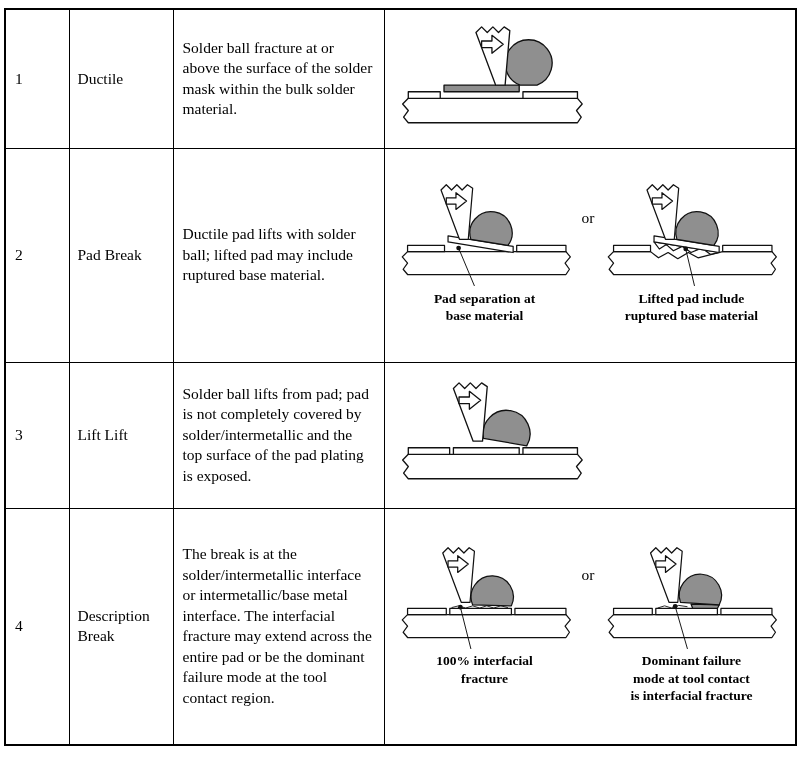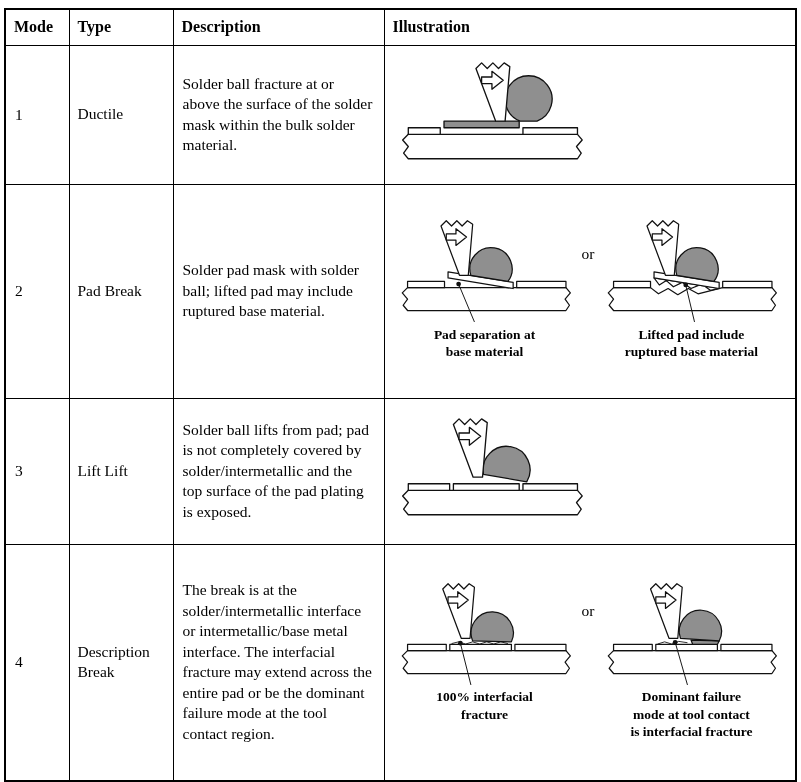--- a/index.html
+++ b/index.html
@@ -30,26 +30,20 @@
 
 <div class="page">
   <table class="modes">
     <colgroup>
       <col style="width:64px">
         <col style="width:104px">
         <col style="width:211px">
         <col>
     </colgroup>
     <tbody>
-        <tr class="hdr">
-      <th>Mode</th>
-      <th>Type</th>
-      <th>Description</th>
-      <th>Illustration</th>
-    </tr>
 
     <tr class="r1">
       <td class="mode">1</td>
       <td class="type">Ductile</td>
       <td class="desc">Solder ball fracture at or above the surface of the solder mask within the bulk solder material.</td>
       <td class="illu">
         <div class="figrow">
           <div class="fig single">
                 <svg viewBox="0 0 200 112" xmlns="http://www.w3.org/2000/svg">
                   <g>
@@ -65,21 +59,21 @@
 </g>
                 </svg>
               </div>
         </div>
       </td>
     </tr>
 
     <tr class="r2">
       <td class="mode">2</td>
       <td class="type">Pad Break</td>
-      <td class="desc">Solder pad mask with solder ball; lifted pad may include ruptured base material.</td>
+      <td class="desc">Ductile pad lifts with solder ball; lifted pad may include ruptured base material.</td>
       <td class="illu">
         <div class="figrow">
           <div class="figcol">
             <div class="fig dual">
                   <svg viewBox="0 0 200 120" xmlns="http://www.w3.org/2000/svg">
                     <g>
   <path d="M12 78 H192 L197 84 L191 91 L196 98 L192 104 H12 L7 98 L12 91 L6 84 Z" fill="#fff" stroke="#111111" stroke-width="1.4" stroke-linejoin="round"></path>
   <rect x="12" y="71" width="42" height="7" fill="#fff" stroke="#111111" stroke-width="1.4" stroke-linejoin="round"></rect>
   <rect x="136" y="71" width="56" height="7" fill="#fff" stroke="#111111" stroke-width="1.4" stroke-linejoin="round"></rect>
   </g>

